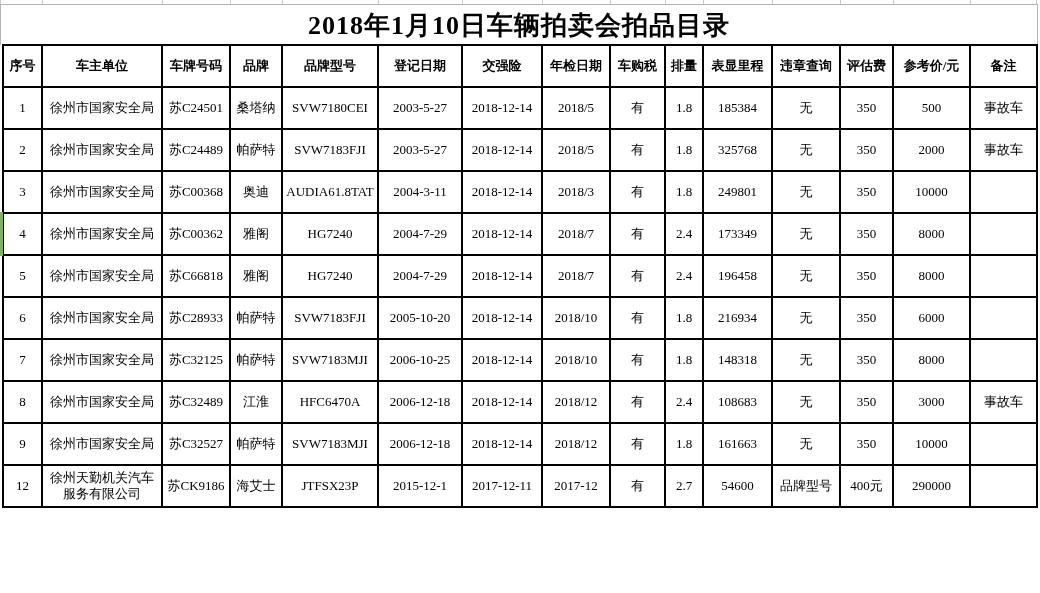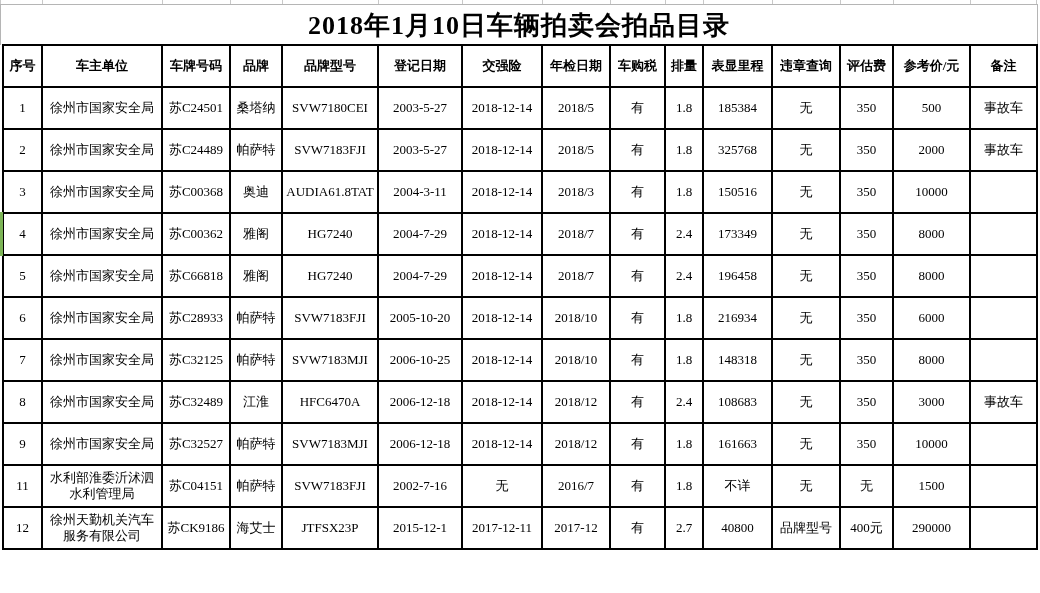--- a/index.html
+++ b/index.html
@@ -172,21 +172,21 @@
           <td>3</td>
           <td class="wrap">徐州市国家安全局</td>
           <td>苏C00368</td>
           <td>奥迪</td>
           <td>AUDIA61.8TAT</td>
           <td>2004-3-11</td>
           <td>2018-12-14</td>
           <td>2018/3</td>
           <td>有</td>
           <td>1.8</td>
-          <td>150516</td>
+          <td>249801</td>
           <td>无</td>
           <td>350</td>
           <td>10000</td>
           <td></td>
         </tr>
         <tr>
           <td>4</td>
           <td class="wrap">徐州市国家安全局</td>
           <td>苏C00362</td>
           <td>雅阁</td>
@@ -278,51 +278,34 @@
           <td>SVW7183MJI</td>
           <td>2006-12-18</td>
           <td>2018-12-14</td>
           <td>2018/12</td>
           <td>有</td>
           <td>1.8</td>
           <td>161663</td>
           <td>无</td>
           <td>350</td>
           <td>10000</td>
-          <td></td>
-        </tr>
-        <tr>
-          <td>11</td>
-          <td class="wrap">水利部淮委沂沭泗水利管理局</td>
-          <td>苏C04151</td>
-          <td>帕萨特</td>
-          <td>SVW7183FJI</td>
-          <td>2002-7-16</td>
-          <td>无</td>
-          <td>2016/7</td>
-          <td>有</td>
-          <td>1.8</td>
-          <td>不详</td>
-          <td>无</td>
-          <td>无</td>
-          <td>1500</td>
           <td></td>
         </tr>
         <tr>
           <td>12</td>
           <td class="wrap">徐州天勤机关汽车服务有限公司</td>
           <td>苏CK9186</td>
           <td>海艾士</td>
           <td>JTFSX23P</td>
           <td>2015-12-1</td>
           <td>2017-12-11</td>
           <td>2017-12</td>
           <td>有</td>
           <td>2.7</td>
-          <td>40800</td>
+          <td>54600</td>
           <td>品牌型号</td>
           <td>400元</td>
           <td>290000</td>
           <td></td>
         </tr>
       </tbody>
   </table>
 
 </div>
 

